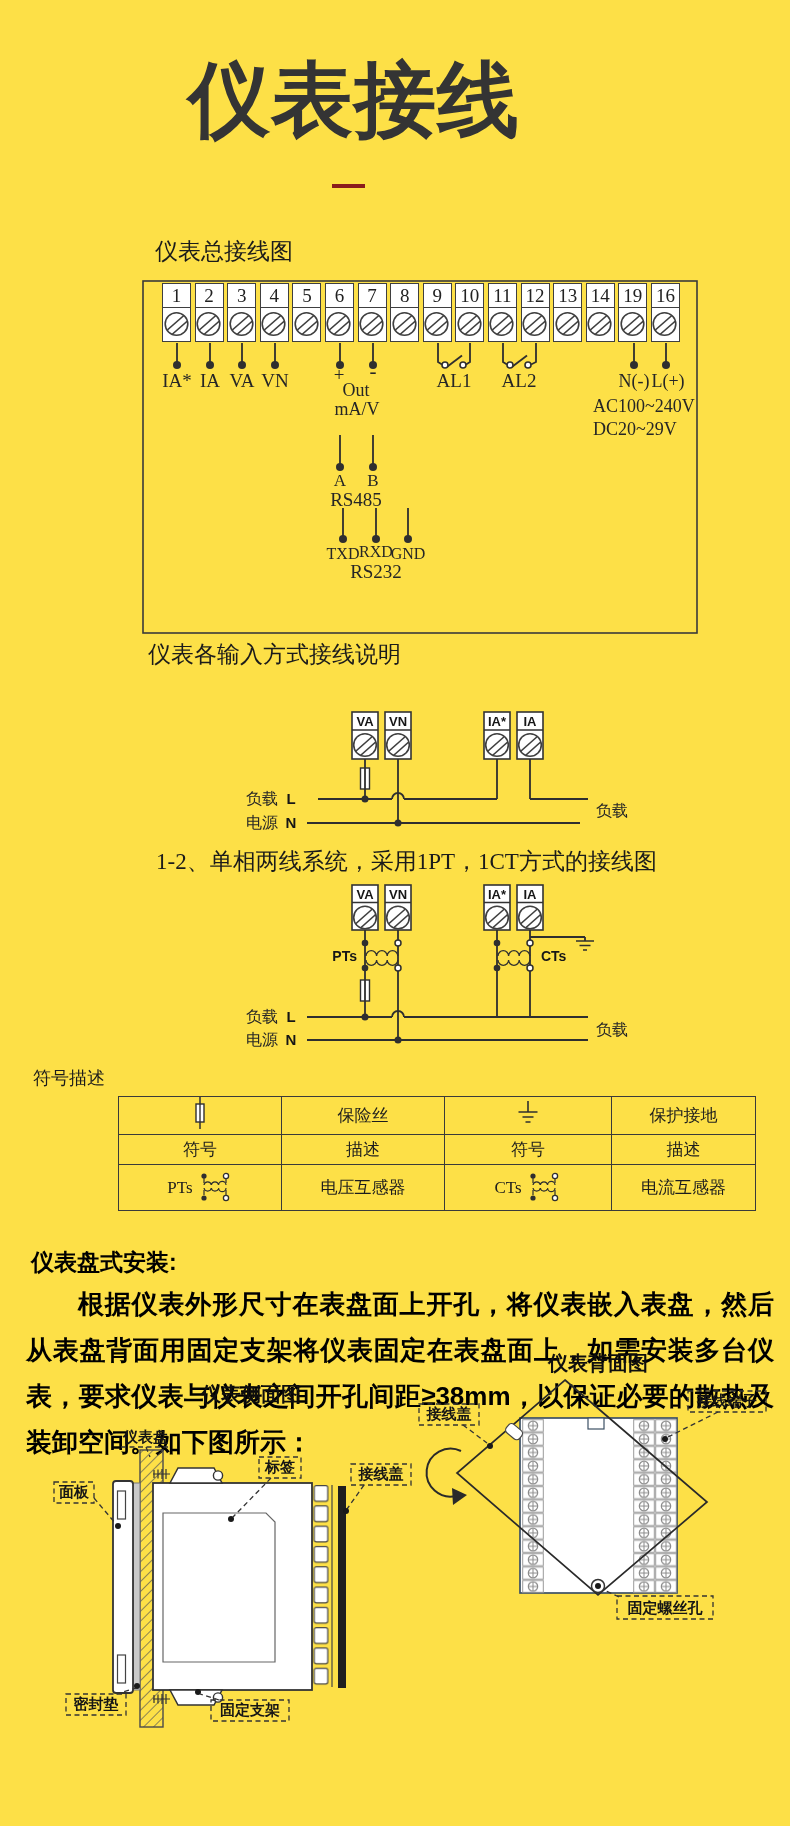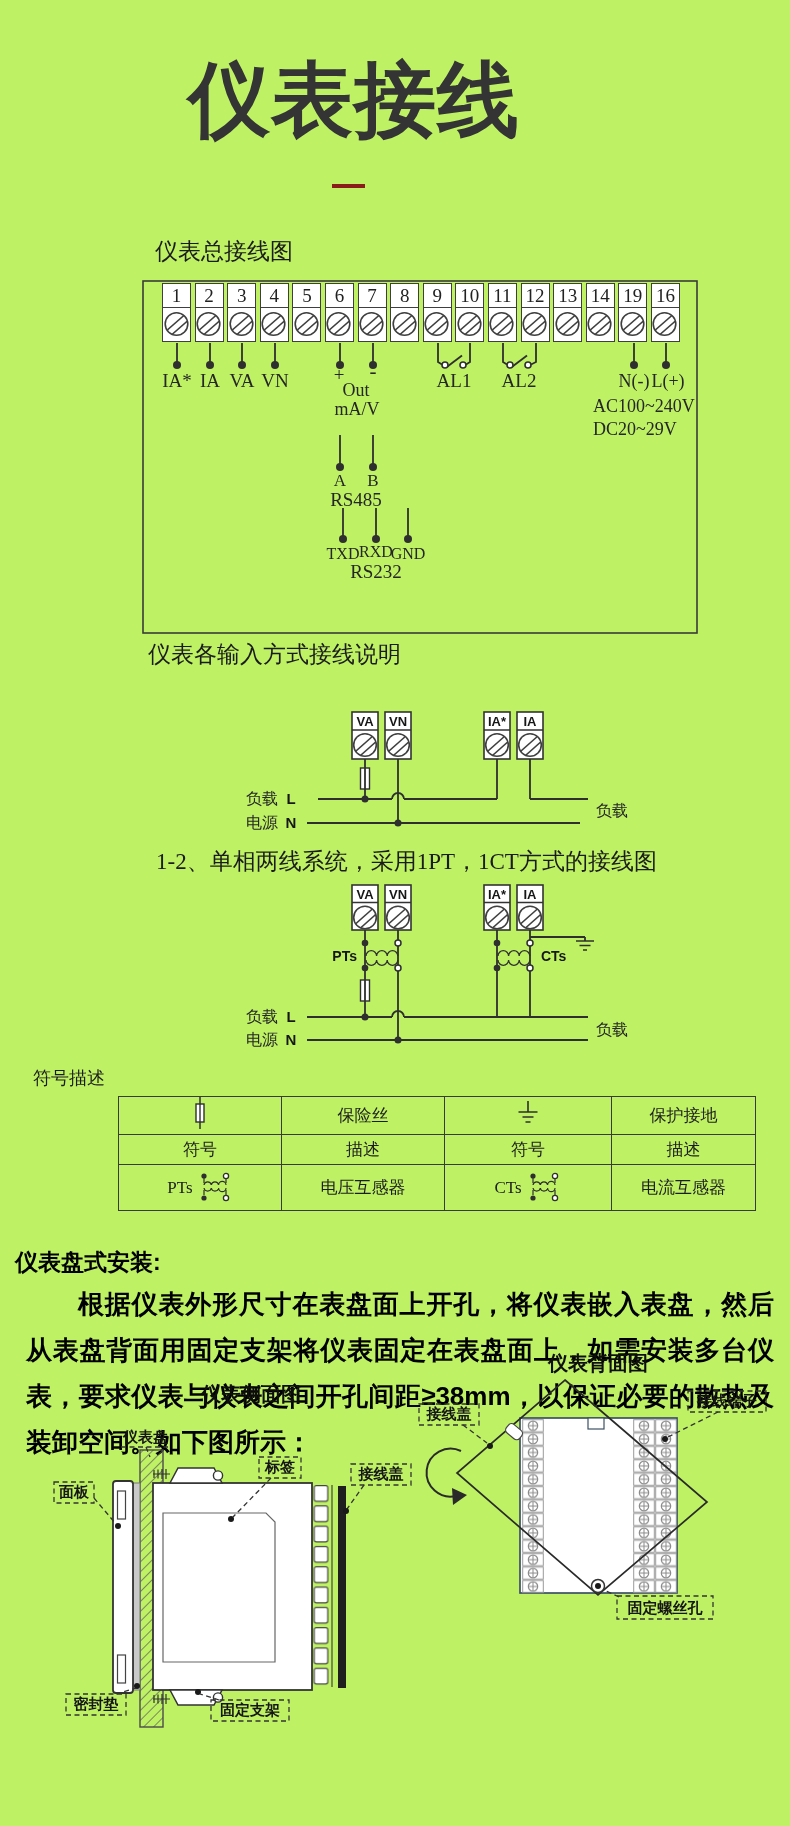--- a/index.html
+++ b/index.html
@@ -1,16 +1,16 @@
 <!DOCTYPE html>
 <html><head>
 <meta charset="utf-8">
 <style>
   html,body{margin:0;padding:0;background:#ffffff;}
-  #page{position:relative;width:790px;height:1826px;background:#bef264;overflow:hidden;
+  #page{position:relative;width:790px;height:1826px;background:#fde047;overflow:hidden;
         font-family:"Liberation Sans","DejaVu Sans",sans-serif;color:#222;}
   .abs{position:absolute;}
   .serif{font-family:"Liberation Serif","DejaVu Serif",serif;}
   
   .main-title{left:354px;top:46px;transform:translateX(-50%);font-size:82px;font-weight:900;
               color:#343434;letter-spacing:1px;white-space:nowrap;}
   .red-bar{left:332px;top:184px;width:33px;height:4px;background:#8a1c1c;}
   
   .h-serif{font-family:"Liberation Serif","DejaVu Serif",serif;font-size:23px;color:#1b1b1b;white-space:nowrap;}
   
@@ -24,21 +24,21 @@
   
   text{font-family:"Liberation Serif","DejaVu Serif",serif;fill:#262626;}
   text.tb{font-family:"Liberation Sans","DejaVu Sans",sans-serif;font-weight:bold;fill:#161616;}
   text.ttl{font-weight:bold;fill:#0e0e0e;}
   
   .symtable{border-collapse:collapse;table-layout:fixed;}
   .symtable th,.symtable td{border:1.5px solid #3a3a3a;text-align:center;vertical-align:middle;
         font-family:"Liberation Serif","DejaVu Serif",serif;font-size:17px;font-weight:normal;color:#1d1d1d;padding:0;}
   .symcell{display:flex;align-items:center;justify-content:center;gap:4px;}
   
-  .install-h{left:15px;top:1247px;font-size:23px;font-weight:bold;color:#000;}
+  .install-h{left:31px;top:1247px;font-size:23px;font-weight:bold;color:#000;}
   .install-p{left:26px;top:1281px;width:748px;font-size:26px;font-weight:bold;line-height:46px;
              color:#000;text-indent:2em;text-align:justify;}
   .note{left:28px;top:1745px;width:756px;font-size:20px;font-weight:bold;color:#000;white-space:nowrap;}
 </style>
 </head>
 <body>
 
 <svg width="0" height="0" style="position:absolute" aria-hidden="true">
   <defs>
     <clipPath id="screwclip">

